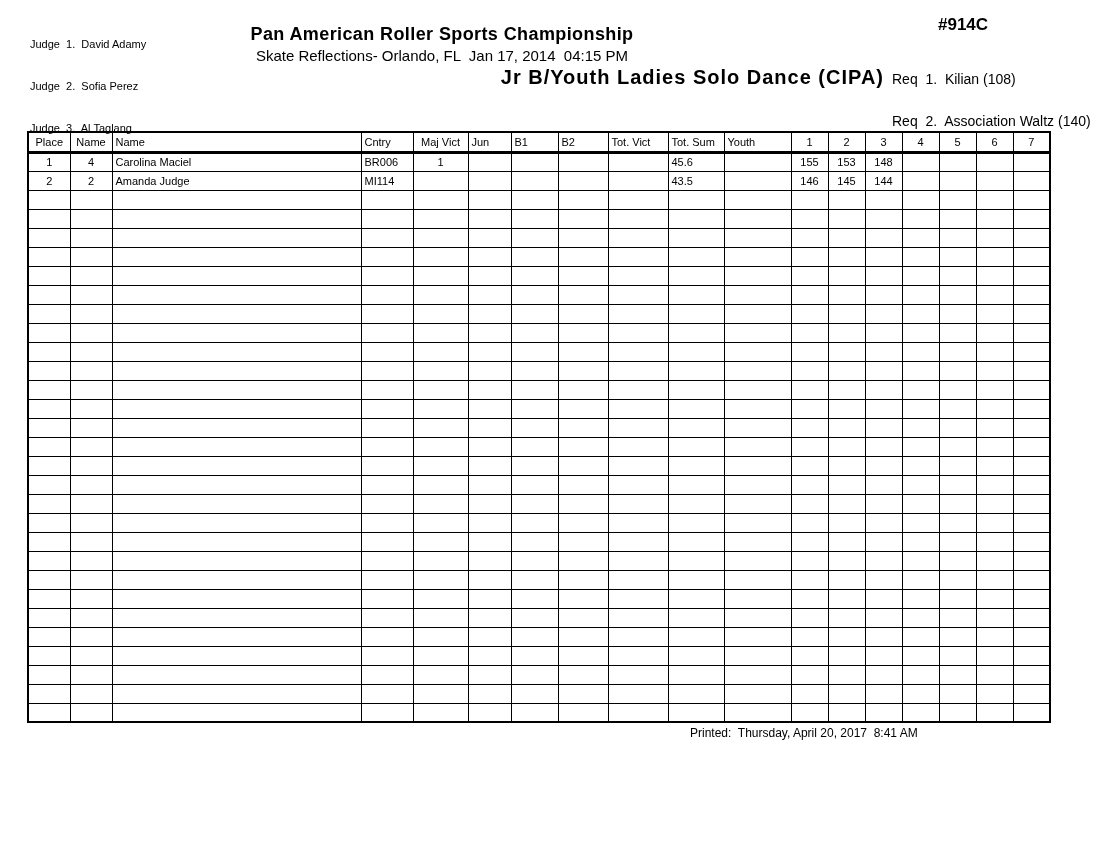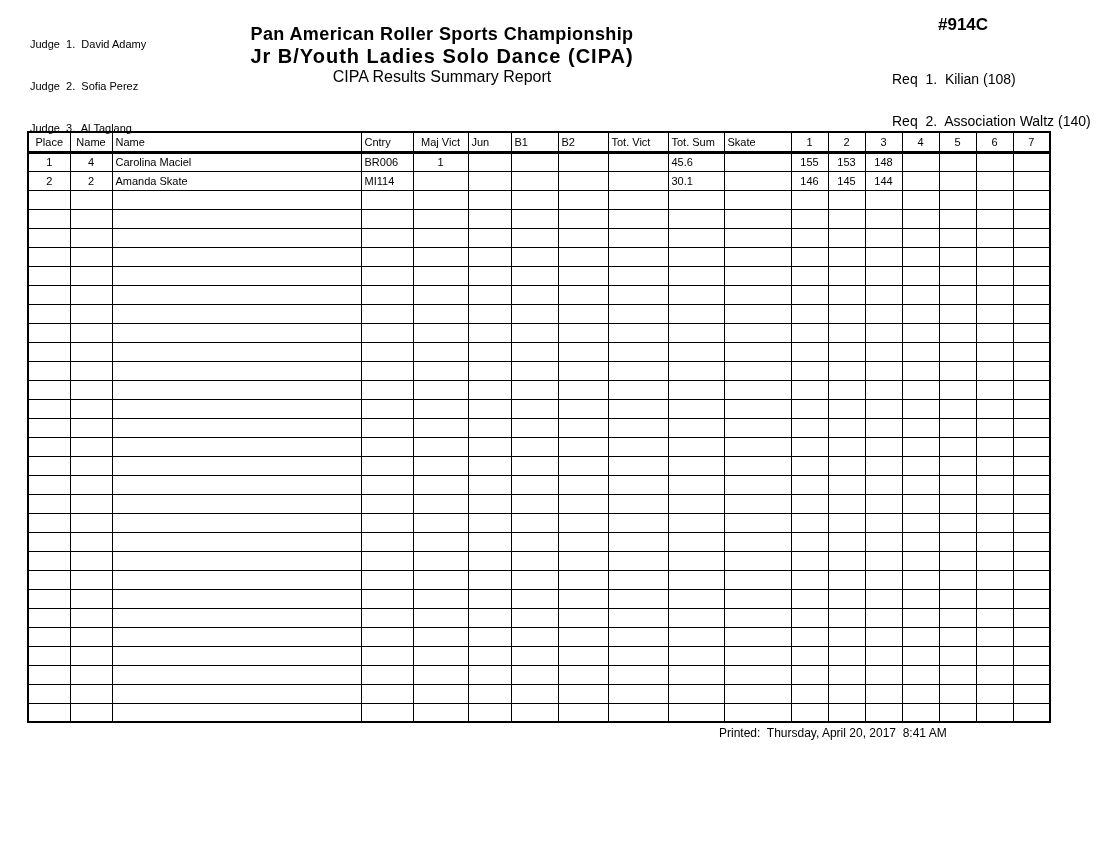--- a/index.html
+++ b/index.html
@@ -9,21 +9,21 @@
     font-family:"Liberation Sans",sans-serif;
     position:relative;overflow:hidden;
   }
   .abs{position:absolute;}
   
   #judges{left:30px;top:9px;font-size:11px;line-height:14px;white-space:pre;}
   
   #title-block{left:0;top:24px;width:884px;text-align:center;}
   .t-championship{font-size:18px;font-weight:bold;letter-spacing:.4px;line-height:21px;}
   .t-venue{font-size:15px;line-height:21px;white-space:pre;}
-  .t-event{font-size:20px;font-weight:bold;letter-spacing:1px;line-height:23px;}
+  .t-event{font-size:20px;font-weight:bold;letter-spacing:1px;line-height:23px;text-align:right;}
   .t-report{font-size:16px;line-height:18px;}
   
   #event-number{left:938px;top:15px;width:134px;text-align:left;font-size:17px;font-weight:bold;}
   #req-block{left:892px;top:44px;font-size:14px;line-height:14px;white-space:pre;}
   
   #results-table{
     position:absolute;left:27px;top:131px;
     border-collapse:collapse;table-layout:fixed;
     border:2px solid #000;width:1020px;
   }
@@ -31,35 +31,35 @@
     border:1px solid #000;
     font-size:11px;font-weight:normal;
     padding:0 3px;overflow:hidden;white-space:nowrap;
     text-align:left;vertical-align:middle;
   }
   #results-table thead tr{height:20px;}
   #results-table th{border-bottom:3px solid #000;}
   #results-table tbody tr{height:19px;}
   #results-table .c{text-align:center;padding:0;}
   
-  #printed{left:690px;top:726px;font-size:12px;white-space:pre;margin-left:29px;}
+  #printed{left:690px;top:726px;font-size:12px;white-space:pre;}
 </style>
 </head>
 <body>
 
 <div id="judges" class="abs">
   <div>Judge  1.  David Adamy</div>
   <div>Judge  2.  Sofia Perez</div>
   <div>Judge  3.  Al Taglang</div>
 </div>
 
 <div id="title-block" class="abs">
   <div class="t-championship">Pan American Roller Sports Championship</div>
+  <div class="t-venue">Skate Reflections- Orlando, FL  Jan 17, 2014  04:15 PM</div>
   <div class="t-event">Jr B/Youth Ladies Solo Dance (CIPA)</div>
-  <div class="t-report">CIPA Results Summary Report</div>
 </div>
 
 <div id="event-number" class="abs">#914C</div>
 <div id="req-block" class="abs">
   <div>Req  1.  Kilian (108)</div>
   <div>Req  2.  Association Waltz (140)</div>
 </div>
 
 <table id="results-table">
   <colgroup id="table-cols">
@@ -87,21 +87,21 @@
         <th class="c">Place</th>
         <th class="c">Name</th>
         <th>Name</th>
         <th>Cntry</th>
         <th class="c">Maj Vict</th>
         <th>Jun</th>
         <th>B1</th>
         <th>B2</th>
         <th>Tot. Vict</th>
         <th>Tot. Sum</th>
-        <th>Skate</th>
+        <th>Youth</th>
         <th class="c">1</th>
         <th class="c">2</th>
         <th class="c">3</th>
         <th class="c">4</th>
         <th class="c">5</th>
         <th class="c">6</th>
         <th class="c">7</th>
       </tr>
   </thead>
   <tbody id="table-body">
@@ -121,28 +121,28 @@
         <td class="c">153</td>
         <td class="c">148</td>
         <td class="c"></td>
         <td class="c"></td>
         <td class="c"></td>
         <td class="c"></td>
       </tr>
       <tr>
         <td class="c">2</td>
         <td class="c">2</td>
-        <td>Amanda Skate</td>
+        <td>Amanda Judge</td>
         <td>MI114</td>
         <td class="c"></td>
         <td></td>
         <td></td>
         <td></td>
         <td></td>
-        <td>30.1</td>
+        <td>43.5</td>
         <td></td>
         <td class="c">146</td>
         <td class="c">145</td>
         <td class="c">144</td>
         <td class="c"></td>
         <td class="c"></td>
         <td class="c"></td>
         <td class="c"></td>
       </tr>
       <tr>

